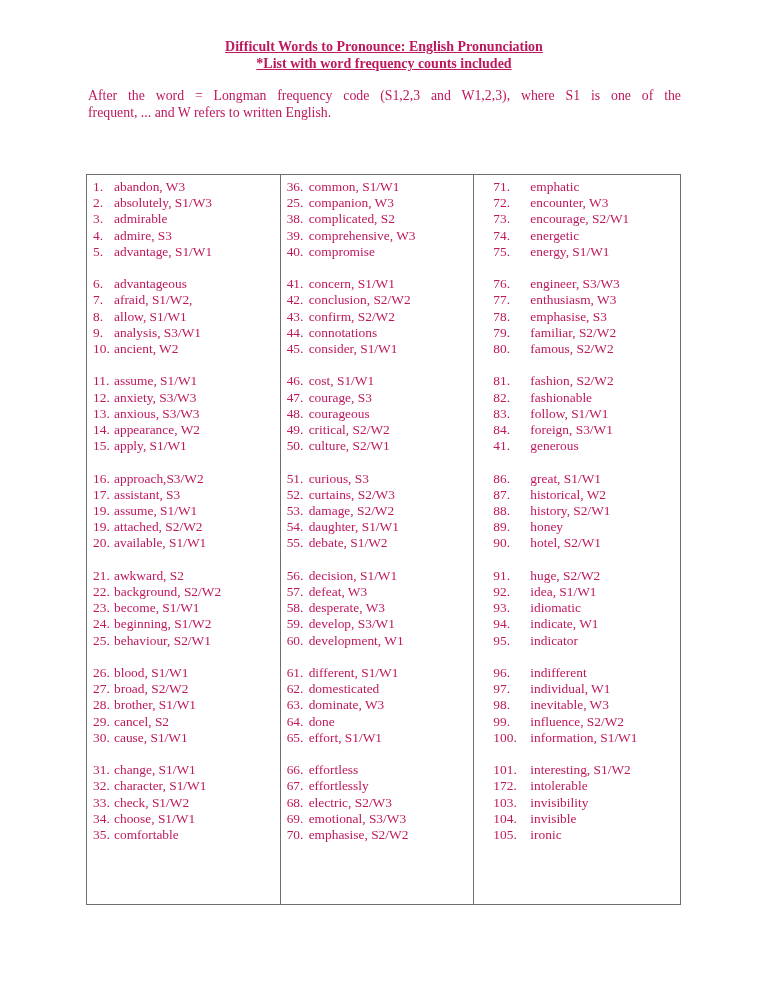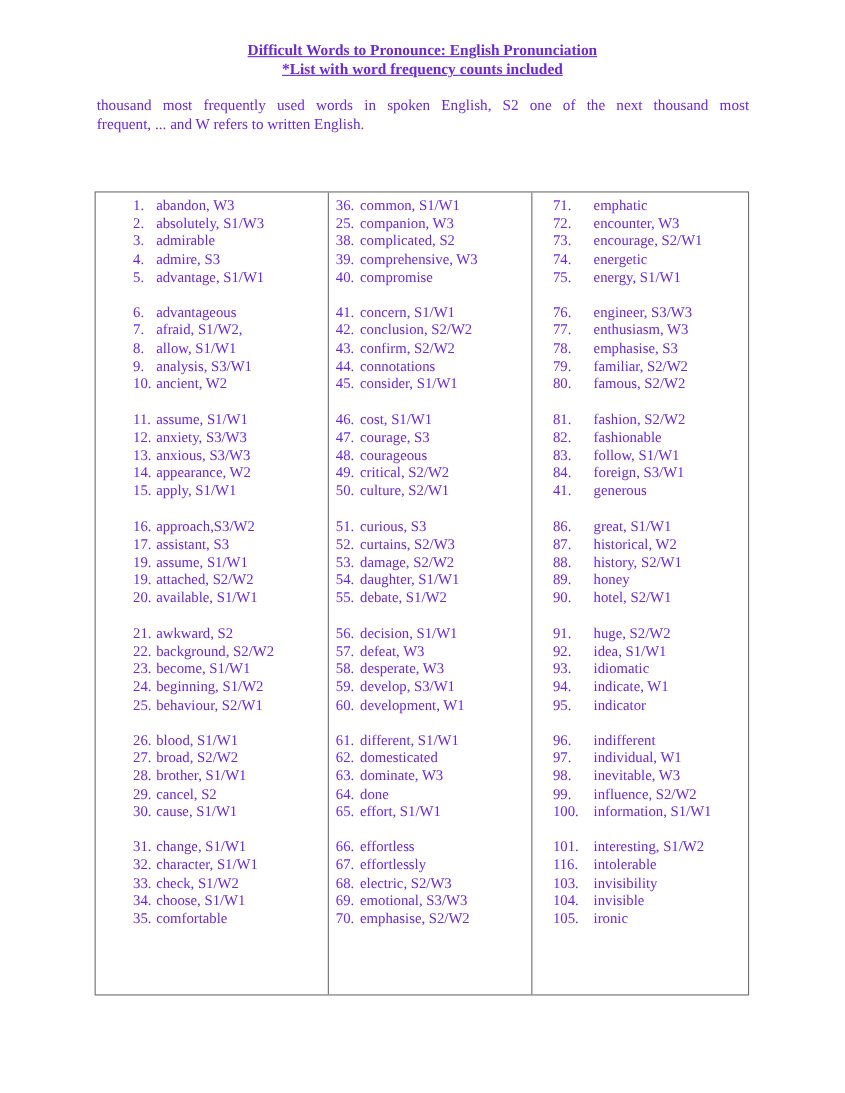--- a/index.html
+++ b/index.html
@@ -2,21 +2,21 @@
 <html><head>
 <meta charset="utf-8">
 <style>
   html, body { margin: 0; padding: 0; background: #ffffff; }
   .page {
     position: relative;
     width: 768px;
     height: 994px;
     background: #ffffff;
     font-family: "Liberation Serif", "DejaVu Serif", serif;
-    color: #6d28d9;
+    color: #be185d;
     overflow: hidden;
   }
   .titles {
     position: absolute;
     top: 38px;
     left: 0;
     right: 0;
     text-align: center;
   }
   .title-line {
@@ -46,21 +46,21 @@
     box-sizing: border-box;
     display: flex;
   }
   .col {
     flex: 1 1 0;
     box-sizing: border-box;
     border-right: 1px solid #6e6e6e;
     padding-top: 4px;
   }
   .col:last-child { border-right: none; }
-  .col-1 { padding-left: 6px; margin-left: 28px; }
+  .col-1 { padding-left: 6px; }
   .col-2 { padding-left: 6px; }
   .col-3 { padding-left: 19px; }
   .group:not(:last-child) { margin-bottom: 16.2px; }
   .item {
     font-size: 13.4px;
     line-height: 16.2px;
     white-space: nowrap;
   }
   .num { display: inline-block; }
   .col-1 .num { width: 21px; }
@@ -71,21 +71,21 @@
 <body>
 
 <div class="page">
 
   <div class="titles">
     <span class="title-line">Difficult Words to Pronounce: English Pronunciation</span>
     <span class="title-line">*List with word frequency counts included</span>
   </div>
 
   <div class="intro">
-    <div class="intro-line jline">thousand most frequently used words in spoken English, S2 one of the next thousand most</div>
+    <div class="intro-line jline">After the word = Longman frequency code (S1,2,3 and W1,2,3), where S1 is one of the</div>
     <div class="intro-line">frequent, ... and W refers to written English.</div>
   </div>
 
   <div class="word-table">
       <div class="col col-1">
         <div class="group">
           <div class="item"><span class="num">1.</span><span class="word">abandon, W3</span></div>
           <div class="item"><span class="num">2.</span><span class="word">absolutely, S1/W3</span></div>
           <div class="item"><span class="num">3.</span><span class="word">admirable</span></div>
           <div class="item"><span class="num">4.</span><span class="word">admire, S3</span></div>
@@ -223,21 +223,21 @@
         </div>
         <div class="group">
           <div class="item"><span class="num">96.</span><span class="word">indifferent</span></div>
           <div class="item"><span class="num">97.</span><span class="word">individual, W1</span></div>
           <div class="item"><span class="num">98.</span><span class="word">inevitable, W3</span></div>
           <div class="item"><span class="num">99.</span><span class="word">influence, S2/W2</span></div>
           <div class="item"><span class="num">100.</span><span class="word">information, S1/W1</span></div>
         </div>
         <div class="group">
           <div class="item"><span class="num">101.</span><span class="word">interesting, S1/W2</span></div>
-          <div class="item"><span class="num">116.</span><span class="word">intolerable</span></div>
+          <div class="item"><span class="num">172.</span><span class="word">intolerable</span></div>
           <div class="item"><span class="num">103.</span><span class="word">invisibility</span></div>
           <div class="item"><span class="num">104.</span><span class="word">invisible</span></div>
           <div class="item"><span class="num">105.</span><span class="word">ironic</span></div>
         </div>
       </div>
     </div>
 
 </div>
 
 </body></html>

